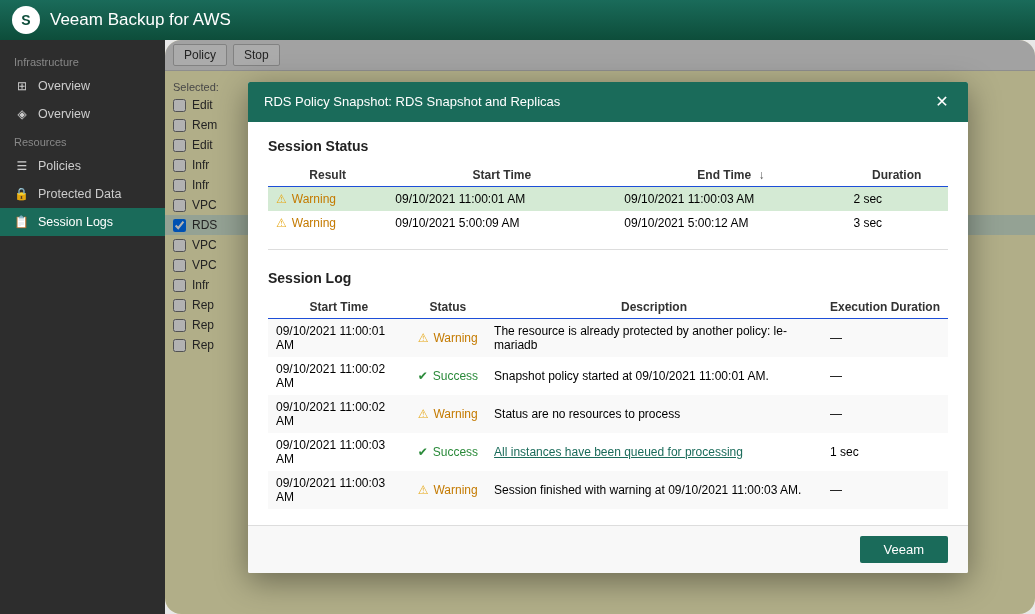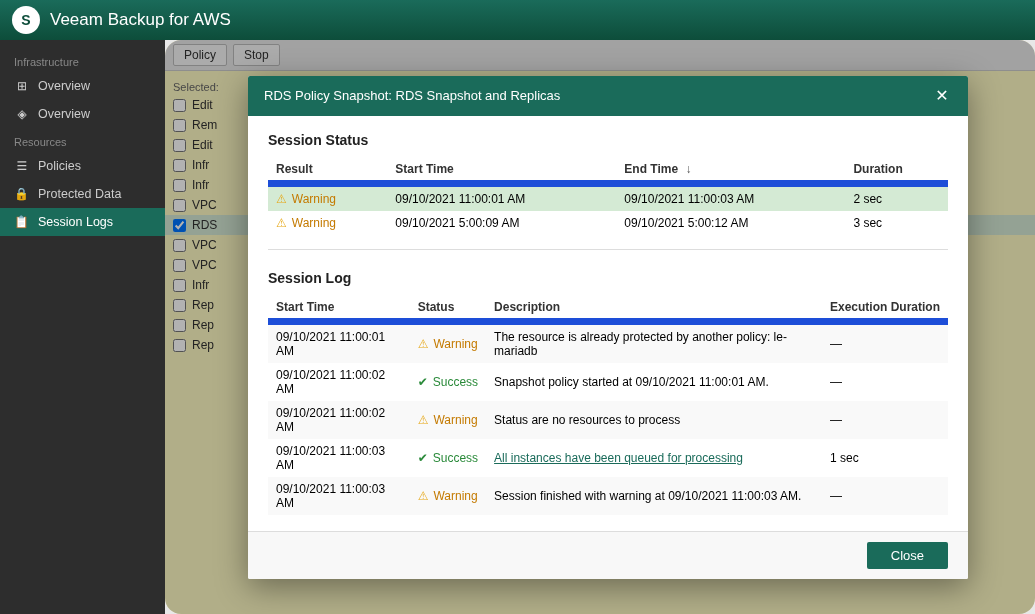--- a/index.html
+++ b/index.html
@@ -205,25 +205,25 @@
       font-weight: 600;
       color: #222;
       margin-bottom: 10px;
     }
     .status-table, .log-table {
       width: 100%;
       border-collapse: collapse;
       font-size: 12px;
     }
     .status-table th, .log-table th {
-      text-align: left;
+      text-align: center;
       padding: 4px 8px;
       font-weight: 600;
       color: #333;
-      border-bottom: 7px solid #1d4ed8;
+      border-bottom: 1px solid #1d4ed8;
       white-space: nowrap;
     }
     .status-table td, .log-table td {
       padding: 5px 8px;
       vertical-align: middle;
     }
     .status-table tr.highlighted-row td {
       background: #d4ead4;
     }
     .status-table tr:not(.highlighted-row) td {
@@ -461,21 +461,21 @@
     <td><span>Session finished with warning at 09/10/2021 11:00:03 AM.</span></td>
     <td>—</td>
   </tr>
                   </tbody>
               </table>
             </div>
 
           </div>
 
           <div class="modal-footer">
-            <button class="close-btn">Close</button>
+            <button class="close-btn">Veeam</button>
           </div>
 
         </div>
       </div>
 
     </div>
   </div>
 </div>
 
 </body></html>

